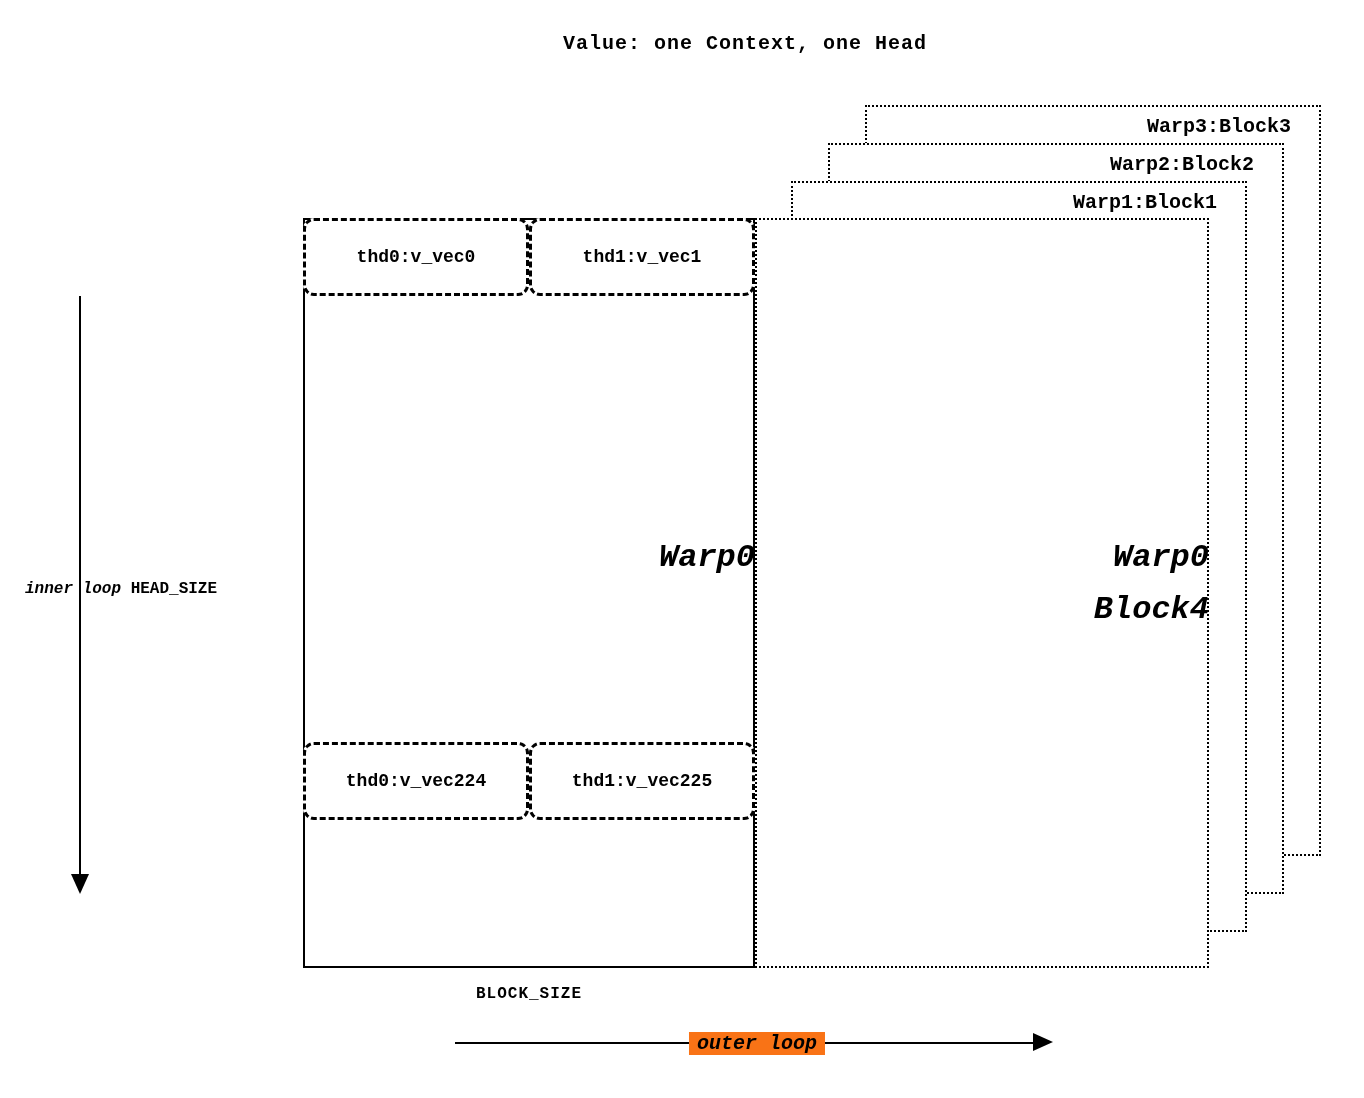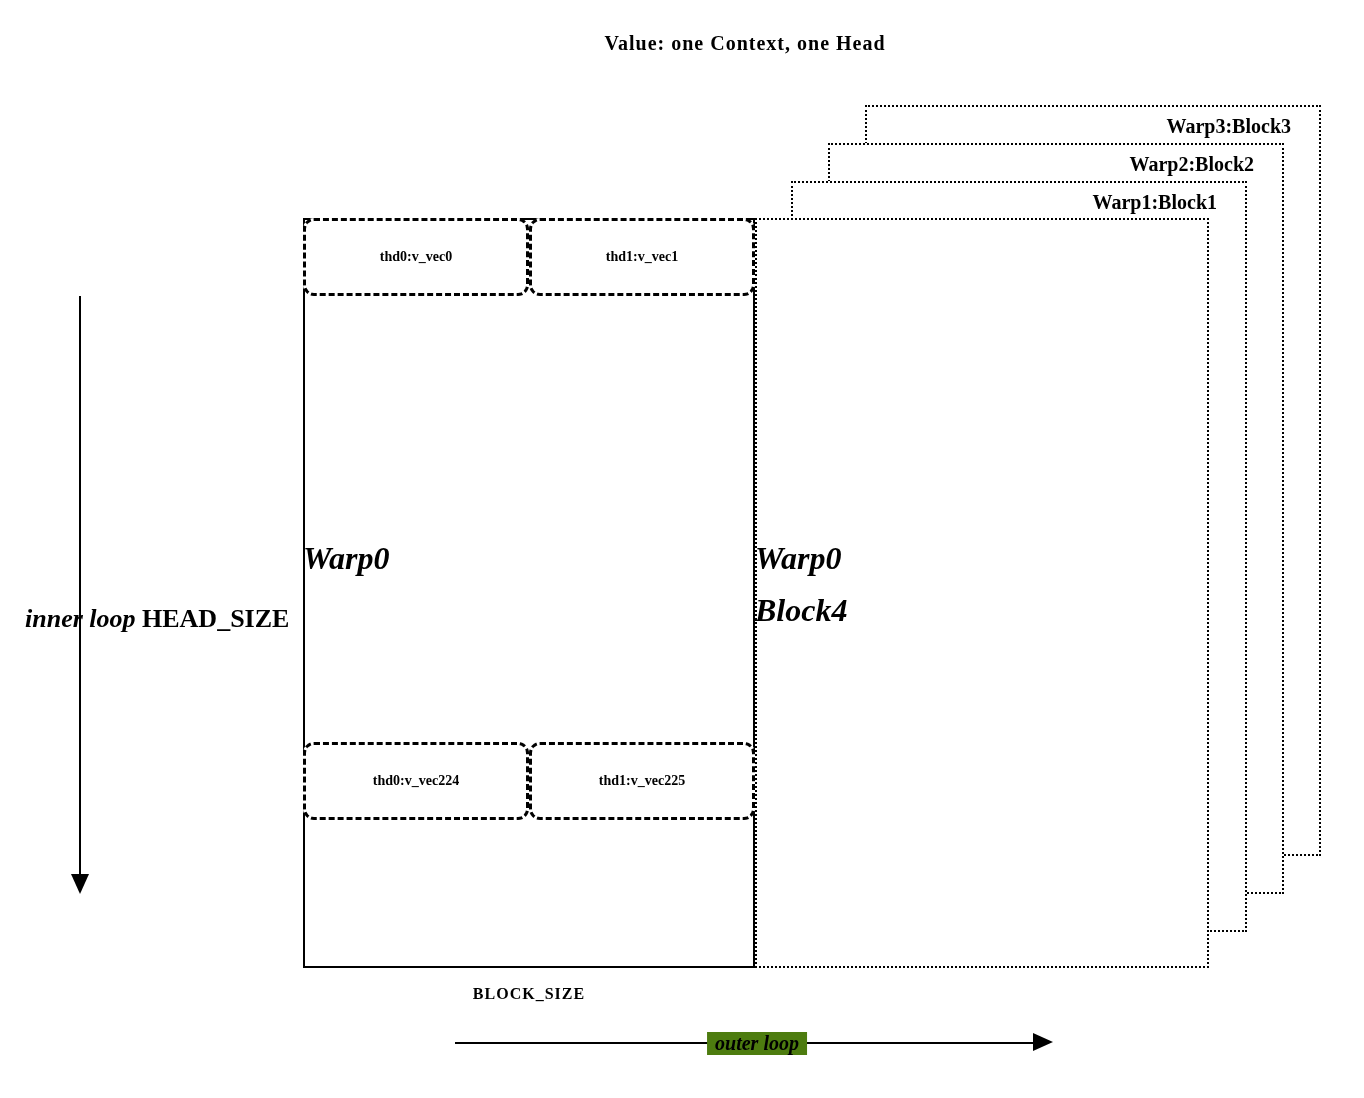--- a/index.html
+++ b/index.html
@@ -1,15 +1,15 @@
 <!DOCTYPE html>
 <html><head>
 <meta charset="utf-8">
 <style>
-  * { margin: 0; padding: 0; box-sizing: border-box; font-family: Liberation Serif, serif; }
+  * { margin: 0; padding: 0; box-sizing: border-box; }
   html, body { background: #ffffff; }
   body {
     font-family: "Liberation Mono", "DejaVu Sans Mono", monospace;
     color: #000;
   }
   .page {
     position: relative;
     width: 1364px;
     height: 1098px;
     background: #ffffff;
@@ -67,40 +67,40 @@
     width: 452px;
     height: 750px;
     border: 2px solid #000;
     background: #ffffff;
     z-index: 5;
   }
 
   .center-label {
     position: absolute;
     top: 532px;
-    text-align: left;
+    text-align: right;
     font-size: 32px;
     font-style: italic;
     line-height: 52px;
     z-index: 6;
   }
   .center-label.main  { left: 303px; width: 452px; }
   .center-label.front { left: 755px; width: 454px; }
 
   
   .thd-cell {
     position: absolute;
     width: 226px;
     display: flex;
     align-items: center;
     justify-content: center;
     border: 3px dashed #000;
     border-radius: 11px;
     background: #ffffff;
-    font-size: 14px;
+    font-size: 18px;
     white-space: nowrap;
     z-index: 6;
   }
   .row1 { top: 218px; height: 78px; }
   .row2 { top: 442px; height: 76px; }
   .row3 { top: 742px; height: 78px; }
   .colL { left: 303px; }
   .colR { left: 529px; }
 
   
@@ -115,22 +115,22 @@
     position: absolute;
     left: 71px; top: 874px;
     width: 0; height: 0;
     border-left: 9px solid transparent;
     border-right: 9px solid transparent;
     border-top: 20px solid #000;
     z-index: 7;
   }
   .inner-loop-label {
     position: absolute;
-    left: 25px; top: 604px;
-    font-size: 26px;
+    left: 25px; top: 580px;
+    font-size: 16px;
     white-space: nowrap;
     z-index: 8;
   }
   .inner-loop-label .it { font-style: italic; }
 
   .block-size-label {
     position: absolute;
     left: 303px; top: 985px;
     width: 452px;
     text-align: center;
@@ -154,21 +154,21 @@
     border-bottom: 9px solid transparent;
     border-left: 20px solid #000;
     z-index: 7;
   }
   .outer-loop-label {
     position: absolute;
     left: 757px; top: 1032px;
     transform: translateX(-50%);
     font-size: 20px;
     font-style: italic;
-    background: #4d7c0f;
+    background: #f97316;
     padding: 0 8px;
     white-space: nowrap;
     z-index: 8;
   }
 </style>
 </head>
 <body>
 
 <div class="page">
 

